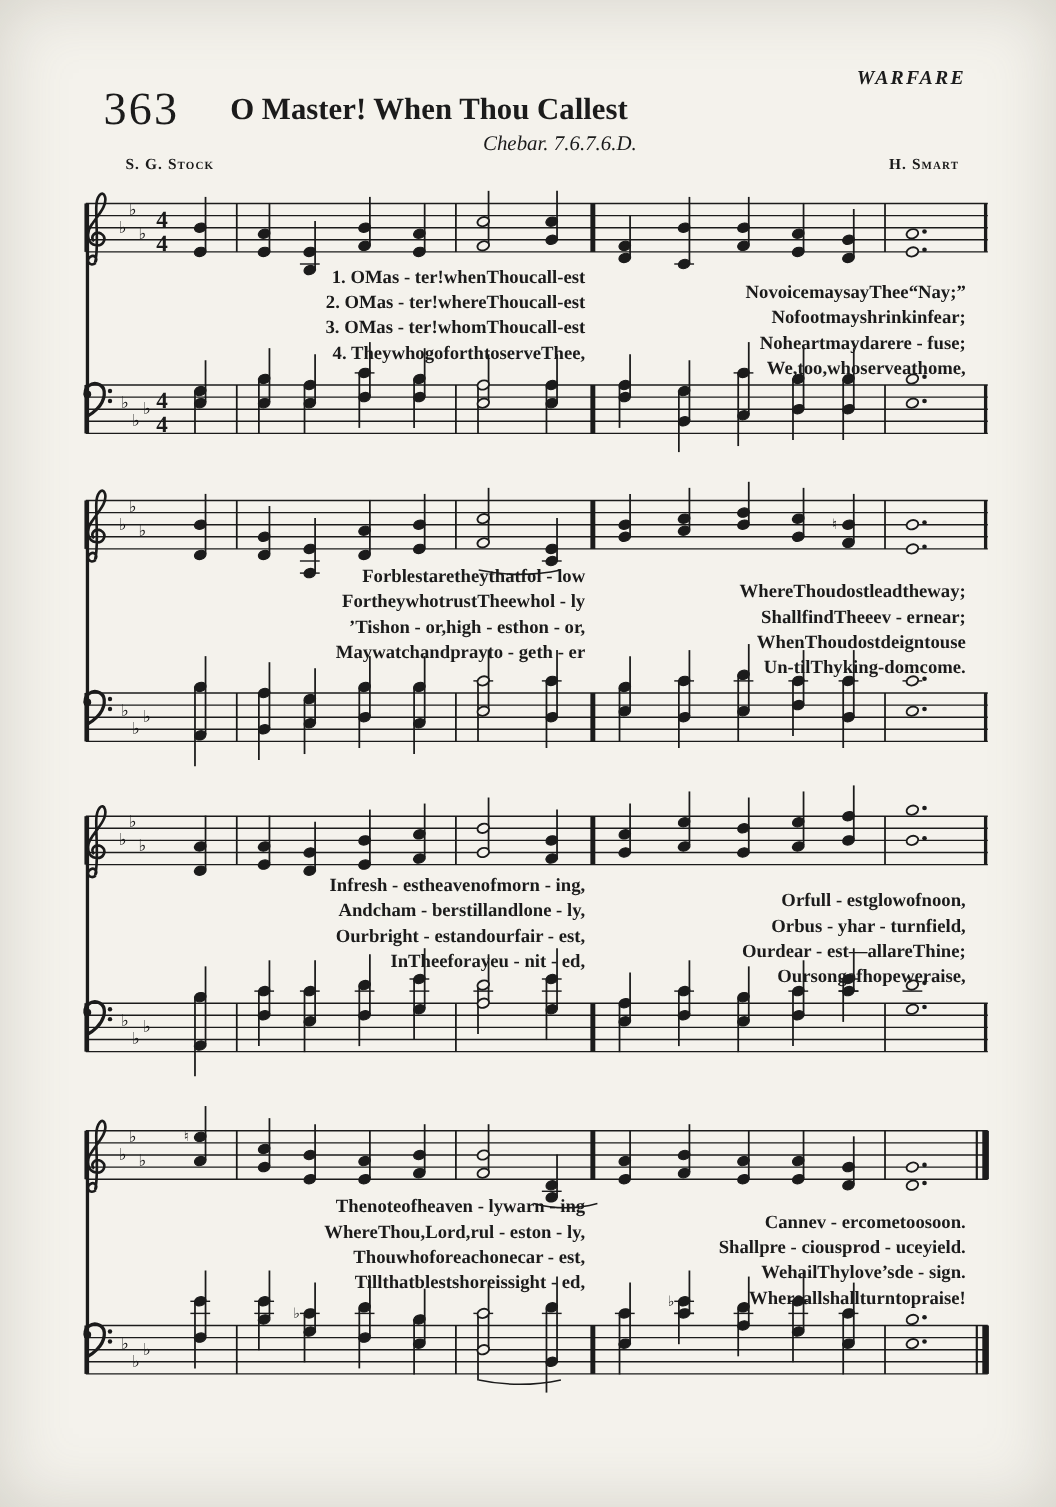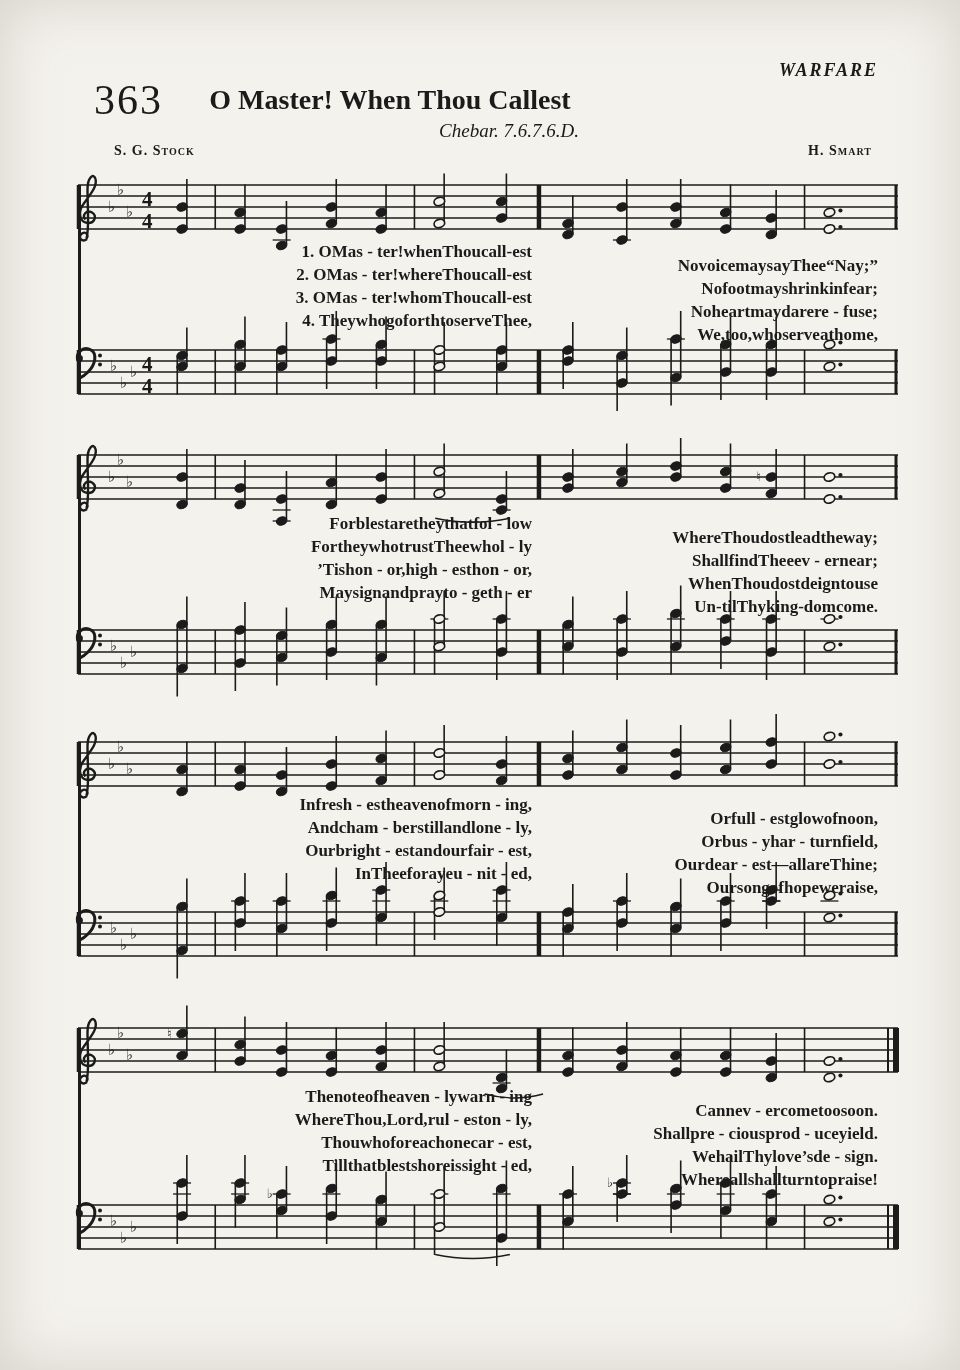--- a/index.html
+++ b/index.html
@@ -777,21 +777,21 @@
           <span>Thou</span>
           <span>dost</span>
           <span>deign</span>
           <span>to</span>
           <span>use</span>
         </div>
       </div>
       <div class="lyric-line">
         <div class="lyric-half left">
           <span>May</span>
-          <span>sign</span>
+          <span>watch</span>
           <span>and</span>
           <span>pray</span>
           <span>to - geth - er</span>
         </div>
         <div class="lyric-half right">
           <span>Un</span>
           <span>-</span>
           <span>til</span>
           <span>Thy</span>
           <span>king-dom</span>

